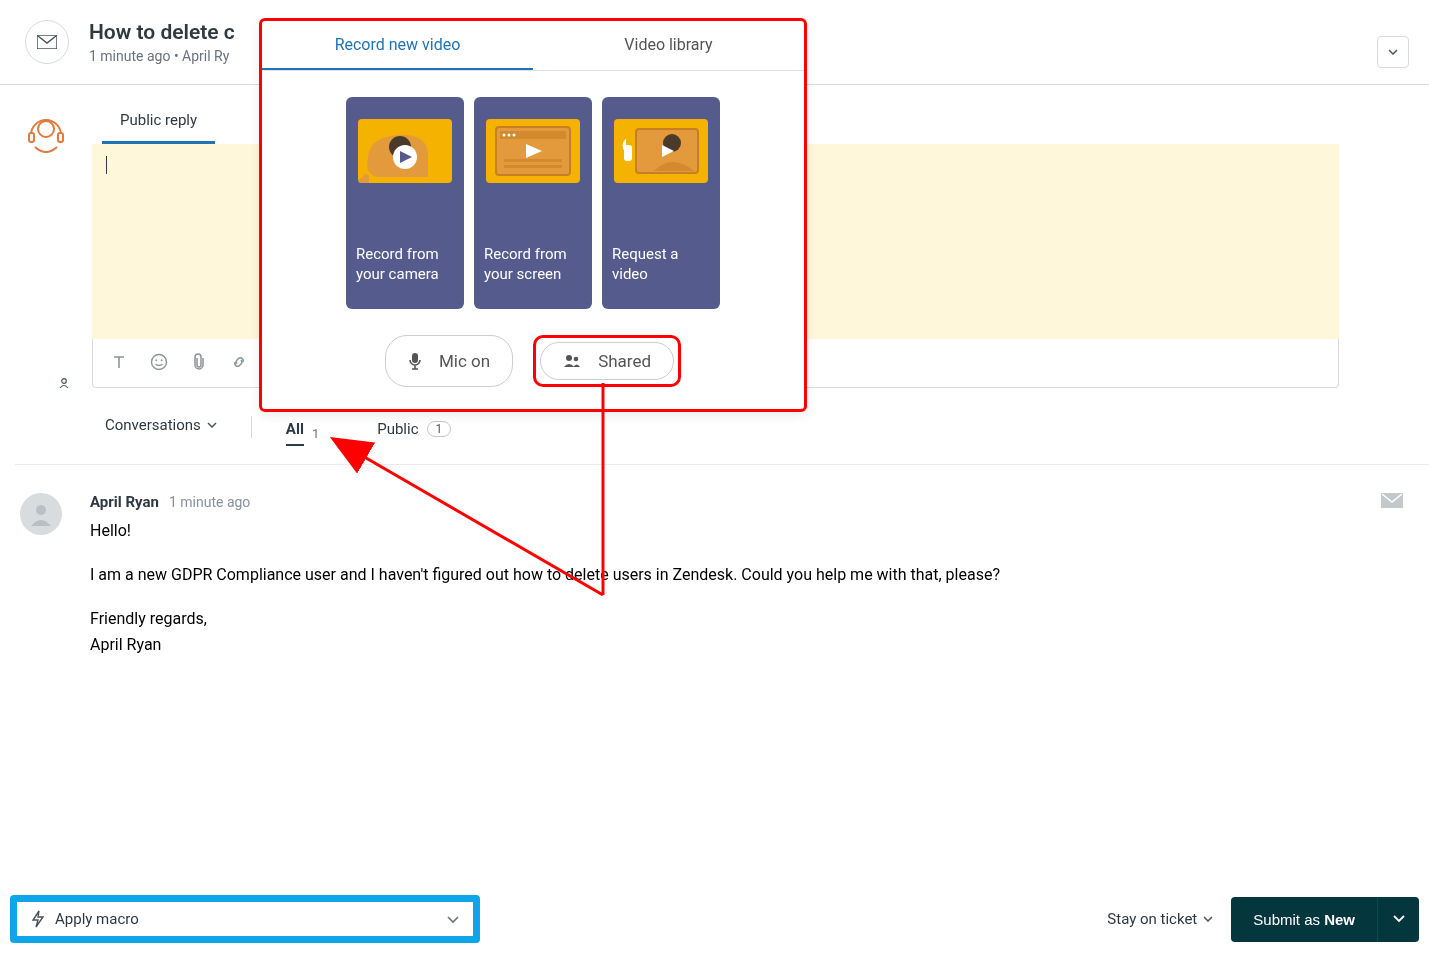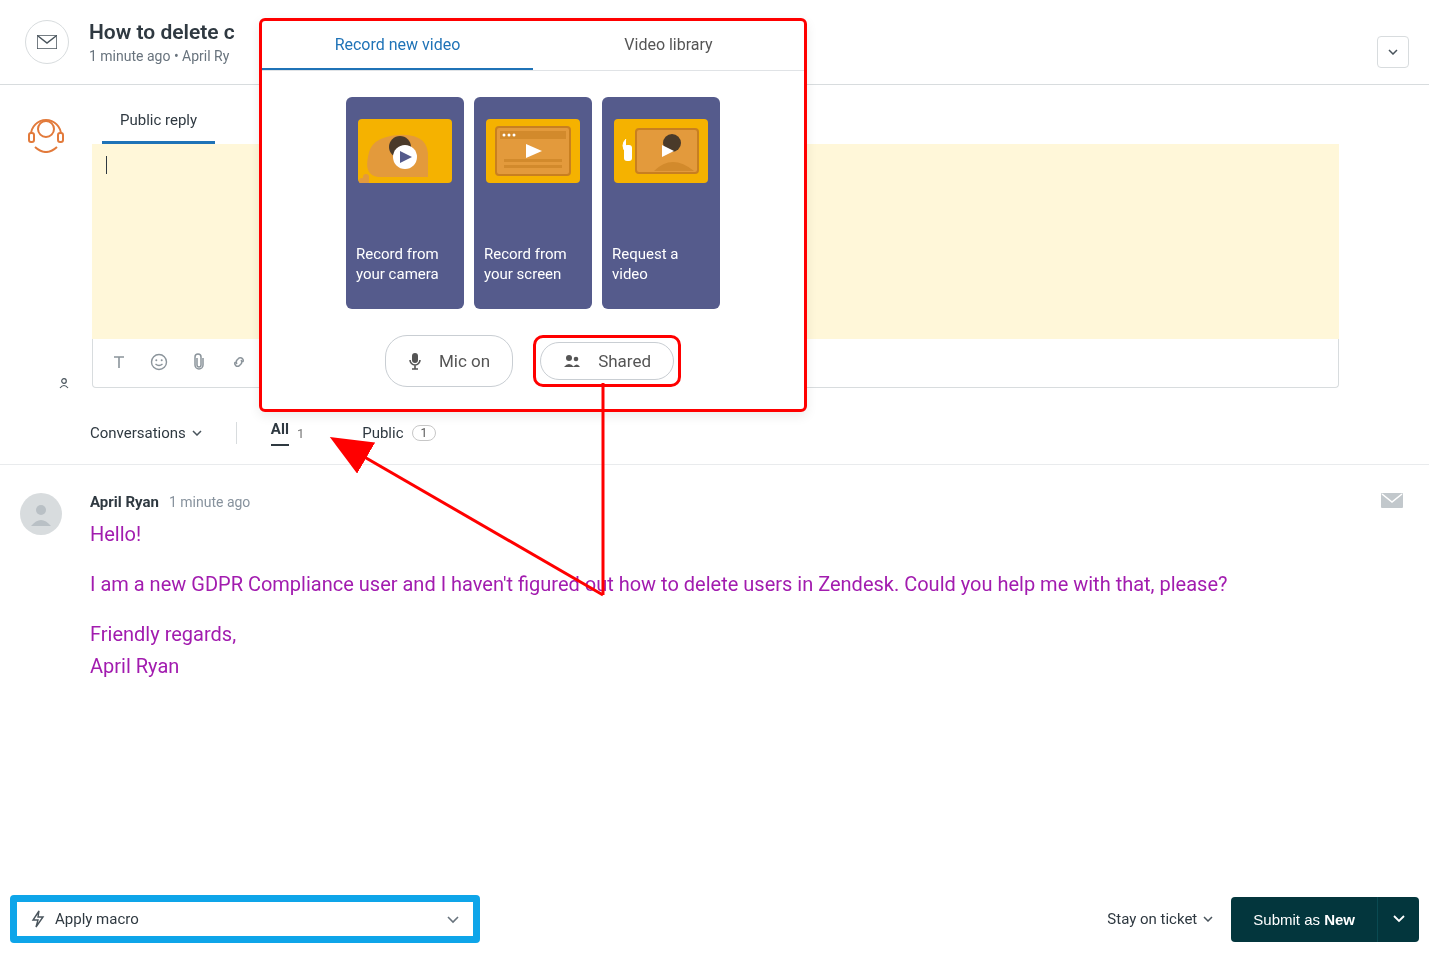--- a/index.html
+++ b/index.html
@@ -70,24 +70,25 @@
     padding: 8px 14px 10px 14px;
     border: 1px solid #d8dcde;
     border-top: none;
     border-radius: 0 0 4px 4px;
   }
   .tb-btn { width:24px; height:24px; display:flex; align-items:center; justify-content:center; color:#68737d; cursor:pointer; border-radius:4px; }
   .tb-btn.active { background:#cfd8ea; }
 
   
   .convo-filter {
-    display:flex; align-items:center; gap: 28px;
+    display:flex; align-items:flex-start; gap: 28px;
     padding: 18px 90px 14px 90px;
     border-bottom: 1px solid #e9ebed;
     font-size: 15px;
+    margin-left: 15px;
   }
   .convo-filter .label { display:flex; align-items:center; gap:6px; color:#2f3941; }
   .convo-filter .divider { width:1px; height:22px; background:#d8dcde; margin: 0 6px; }
   .filter-pill { display:flex; align-items:center; gap:8px; padding: 4px 0; cursor:pointer; }
   .filter-pill .count-badge {
     border:1px solid #c7c7c7; border-radius:10px; padding:0 8px; font-size:12px; color:#555;
   }
   .filter-pill.active .text { font-weight:700; border-bottom: 2px solid #2f3941; padding-bottom:6px;}
   .filter-pill.active { border-bottom: none; }
 
@@ -98,21 +99,21 @@
   .convo-avatar {
     width:42px; height:42px; border-radius:50%; background:#d8dcde;
     display:flex; align-items:center; justify-content:center; margin-right: 28px;
     color:#9aa3aa;
   }
   .convo-body { flex:1; }
   .convo-header { display:flex; align-items:center; gap:10px; margin-bottom:8px; }
   .convo-author { font-weight:700; font-size:15px; }
   .convo-time { color:#87929d; font-size:14px; }
   .convo-channel-icon { margin-left:auto; color:#9aa3aa; padding-right: 6px; }
-  .convo-text p { font-size:20px; color:#a21caf; line-height:1.5; margin-bottom: 20px; }
+  .convo-text p { font-size:16px; color:#000000; line-height:1.5; margin-bottom: 20px; }
   .convo-text p.tight { margin-bottom: 2px; }
 
   
   .bottom-bar {
     position:absolute; bottom:10px; left:10px; right:10px;
     display:flex; align-items:center; justify-content:space-between;
   }
   .macro-btn {
     display:flex; align-items:center; gap:10px;
     border:7px solid #0ea5e9; border-radius:4px;

